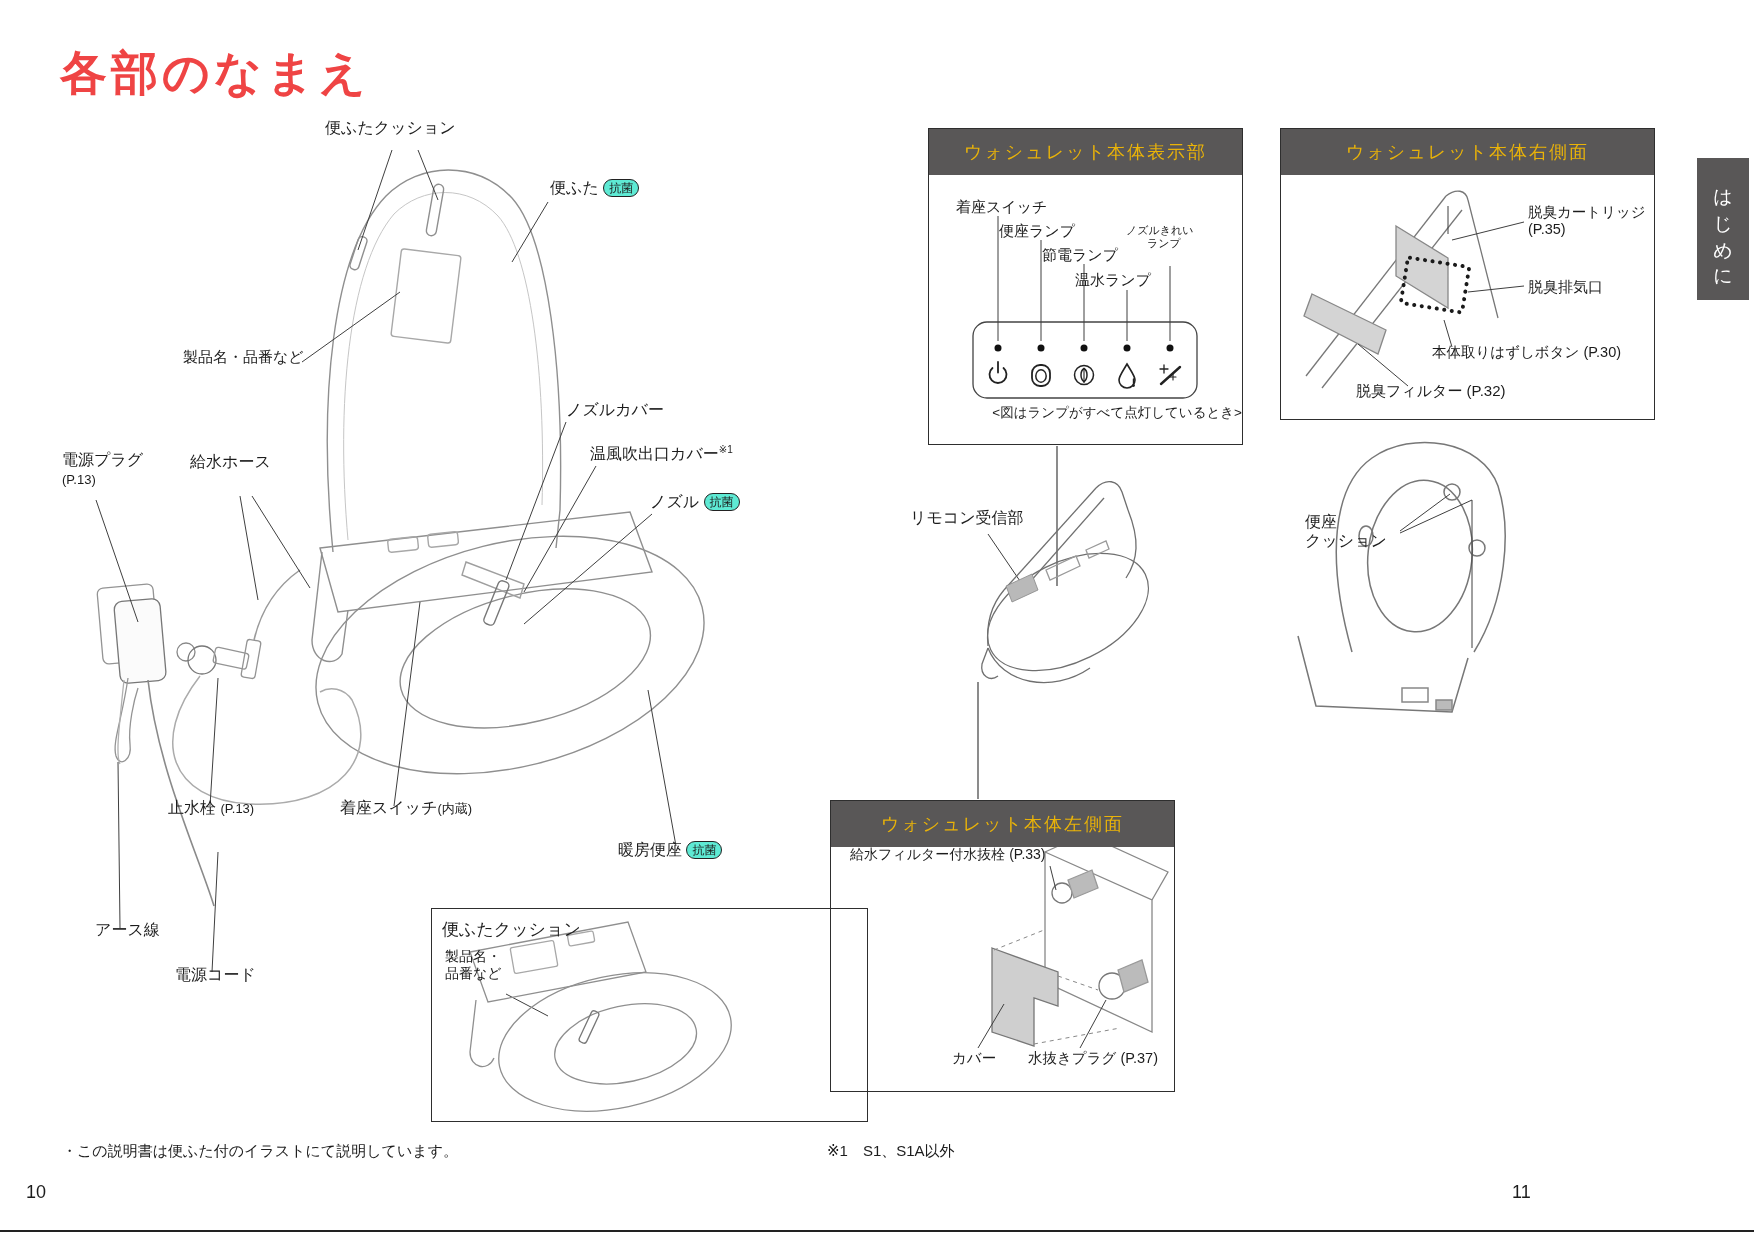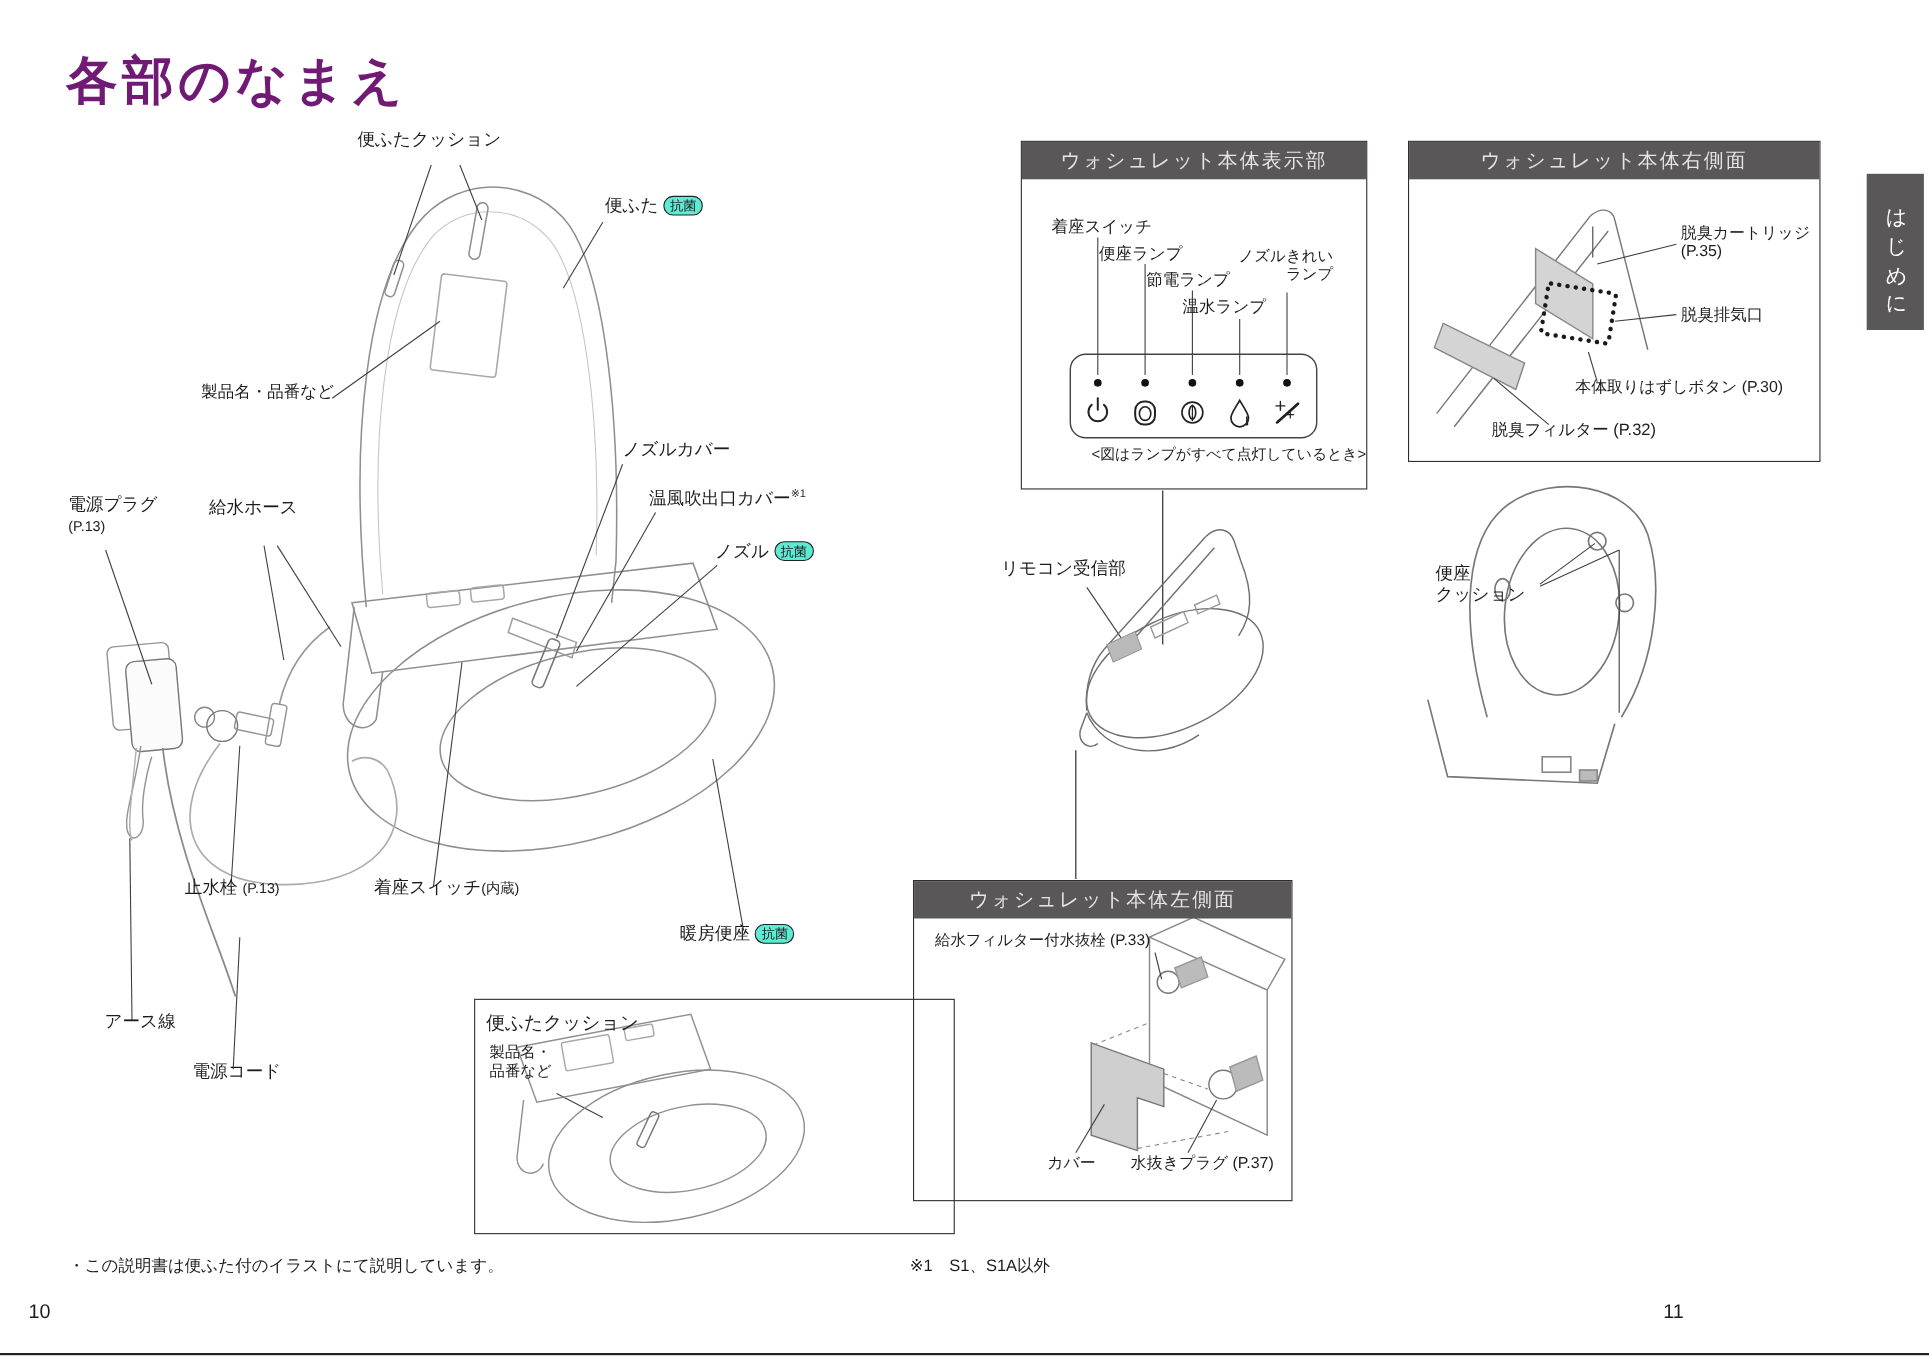--- a/index.html
+++ b/index.html
@@ -1,28 +1,28 @@
 <!DOCTYPE html>
 <html><head>
 <meta charset="utf-8">
 <style>
   html,body{margin:0;padding:0;background:#e8e8e8}
   .page{position:relative;width:1754px;height:1240px;background:#ffffff;
         font-family:"Liberation Sans","DejaVu Sans",sans-serif;color:#1c1c1c;overflow:hidden}
   #art{position:absolute;left:0;top:0;z-index:0}
   .title{position:absolute;left:60px;top:42px;font-size:47px;font-weight:bold;
-         letter-spacing:4px;color:#701a75;z-index:2}
+         letter-spacing:4px;color:#ef4444;z-index:2}
   .lbl{position:absolute;white-space:nowrap;font-size:16px;line-height:1.2;z-index:2}
   .sm{font-size:13px}
   .ref{font-size:13px}
   .sup{font-size:10px;vertical-align:super}
   .badge{display:inline-block;border:1.5px solid #222;border-radius:9px;padding:0 5px;
          font-size:12px;line-height:16px;background:#5eead4;vertical-align:1px}
   .panelbox{position:absolute;border:1.3px solid #2e2e2e;background:transparent;z-index:1;box-sizing:border-box}
-  .panelbox .hdr{height:34px;background:#595757;color:#e5e5e5;display:flex;align-items:center;
+  .panelbox .hdr{height:46px;background:#595757;color:#eab308;display:flex;align-items:center;
                  justify-content:center;font-size:18px;letter-spacing:2px}
   .nolid-title{position:absolute;left:442px;top:918px;font-size:17px;z-index:2;white-space:nowrap}
   .caption{position:absolute;left:930px;top:404px;width:312px;text-align:right;font-size:13.5px;z-index:2}
   .tab{position:absolute;left:1697px;top:158px;width:52px;height:142px;background:#595757;color:#fff;
        writing-mode:vertical-rl;text-orientation:upright;display:flex;align-items:center;justify-content:center;
        font-size:19px;letter-spacing:5px;z-index:2}
   .pagenum{position:absolute;font-size:18px;z-index:2}
   .bottomrule{position:absolute;left:0;top:1230px;width:1754px;height:2px;background:#222;z-index:2}
 </style>
 </head>
@@ -255,21 +255,21 @@
   <div class="lbl" style="left:62px;top:1142px;font-size:15px">・この説明書は便ふた付のイラストにて説明しています。</div>
   <div class="pagenum" style="left:26px;top:1182px">10</div>
 
   <div class="panelbox" style="left:928px;top:128px;width:315px;height:317px">
     <div class="hdr">ウォシュレット本体表示部</div>
   </div>
   <div class="lbl" style="left:956px;top:198px;font-size:15px">着座スイッチ</div>
   <div class="lbl" style="left:999px;top:222px;font-size:15px">便座ランプ</div>
   <div class="lbl" style="left:1042px;top:246px;font-size:15px">節電ランプ</div>
   <div class="lbl" style="left:1075px;top:271px;font-size:15px">温水ランプ</div>
-  <div class="lbl" style="left:1126px;top:224px;font-size:14px;text-align:right">
+  <div class="lbl" style="left:1126px;top:224px;font-size:11px;text-align:center">
     <span>ノズルきれい</span><br>
     <span style="margin-left:8px">ランプ</span>
   </div>
   <div class="caption">&lt;図はランプがすべて点灯しているとき&gt;</div>
 
   <div class="lbl" style="left:910px;top:508px">リモコン受信部</div>
 
   <div class="panelbox" style="left:1280px;top:128px;width:375px;height:292px">
     <div class="hdr">ウォシュレット本体右側面</div>
   </div>

